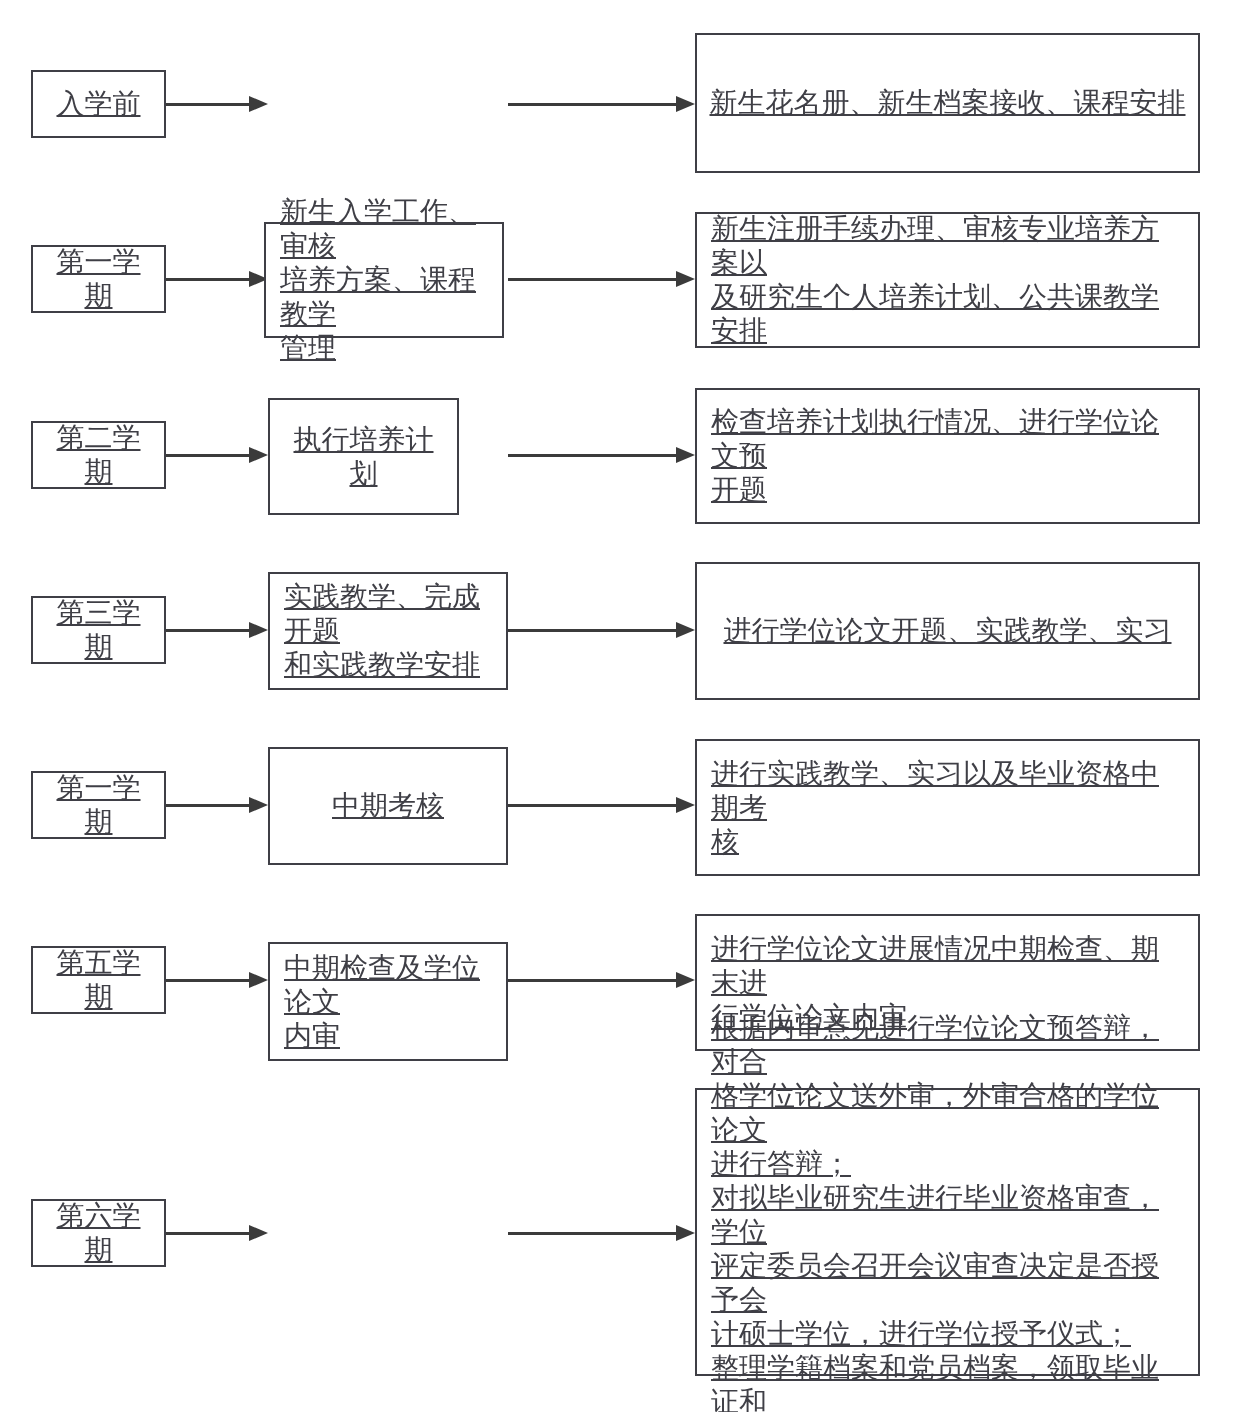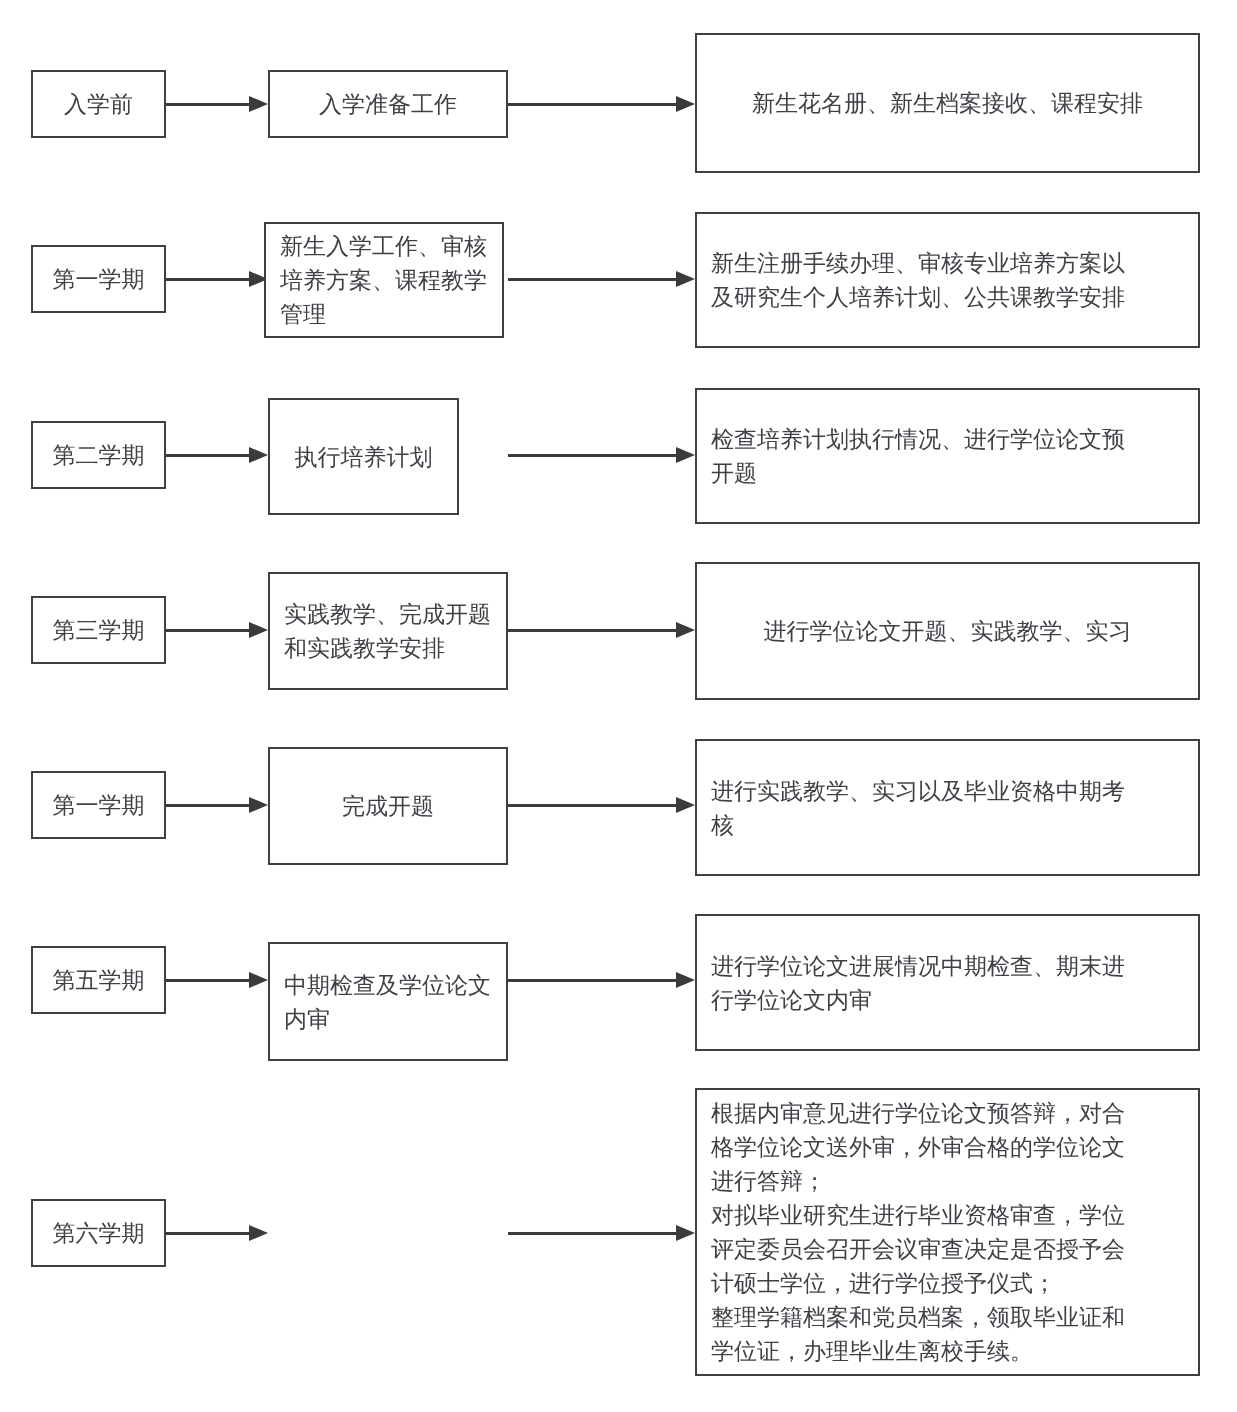--- a/index.html
+++ b/index.html
@@ -20,24 +20,25 @@
     background:var(--bg-color);
     overflow:hidden;
   }
   .box{
     position:absolute;
     box-sizing:border-box;
     border:2px solid var(--border-color);
     background:var(--bg-color);
     display:flex;
     align-items:center;
-    font-size:23px;
+    font-size:28px;
     line-height:34px;
     white-space:pre-line;
     color:var(--text-color);
+    text-decoration:underline;
   }
   .box.center{justify-content:center;text-align:center;padding:0 10px;}
   .box.left{justify-content:flex-start;text-align:left;padding:0 14px;}
   .arrow{
     position:absolute;
     height:16px;
     display:flex;
     align-items:center;
   }
   .arrow .shaft{flex:1;height:3px;background:var(--arrow-color);}
@@ -51,21 +52,20 @@
 </head>
 <body>
 
 <div class="canvas">
 
   <div class="box center" style="left:31px;top:70px;width:135px;height:68px">入学前</div>
   <div class="arrow" style="left:166px;top:96px;width:102px">
     <span class="shaft"></span>
       <span class="head"></span>
   </div>
-  <div class="box center" style="left:268px;top:70px;width:240px;height:68px">入学准备工作</div>
   <div class="arrow" style="left:508px;top:96px;width:187px">
     <span class="shaft"></span>
       <span class="head"></span>
   </div>
   <div class="box center" style="left:695px;top:33px;width:505px;height:140px">新生花名册、新生档案接收、课程安排</div>
 
   <div class="box center" style="left:31px;top:245px;width:135px;height:68px">第一学期</div>
   <div class="arrow" style="left:166px;top:271px;width:102px">
     <span class="shaft"></span>
       <span class="head"></span>
@@ -104,21 +104,21 @@
     <span class="shaft"></span>
       <span class="head"></span>
   </div>
   <div class="box center" style="left:695px;top:562px;width:505px;height:138px">进行学位论文开题、实践教学、实习</div>
 
   <div class="box center" style="left:31px;top:771px;width:135px;height:68px">第一学期</div>
   <div class="arrow" style="left:166px;top:797px;width:102px">
     <span class="shaft"></span>
       <span class="head"></span>
   </div>
-  <div class="box center" style="left:268px;top:747px;width:240px;height:118px">完成开题</div>
+  <div class="box center" style="left:268px;top:747px;width:240px;height:118px">中期考核</div>
   <div class="arrow" style="left:508px;top:797px;width:187px">
     <span class="shaft"></span>
       <span class="head"></span>
   </div>
   <div class="box left" style="left:695px;top:739px;width:505px;height:137px">进行实践教学、实习以及毕业资格中期考
 核</div>
 
   <div class="box center" style="left:31px;top:946px;width:135px;height:68px">第五学期</div>
   <div class="arrow" style="left:166px;top:972px;width:102px">
     <span class="shaft"></span>

